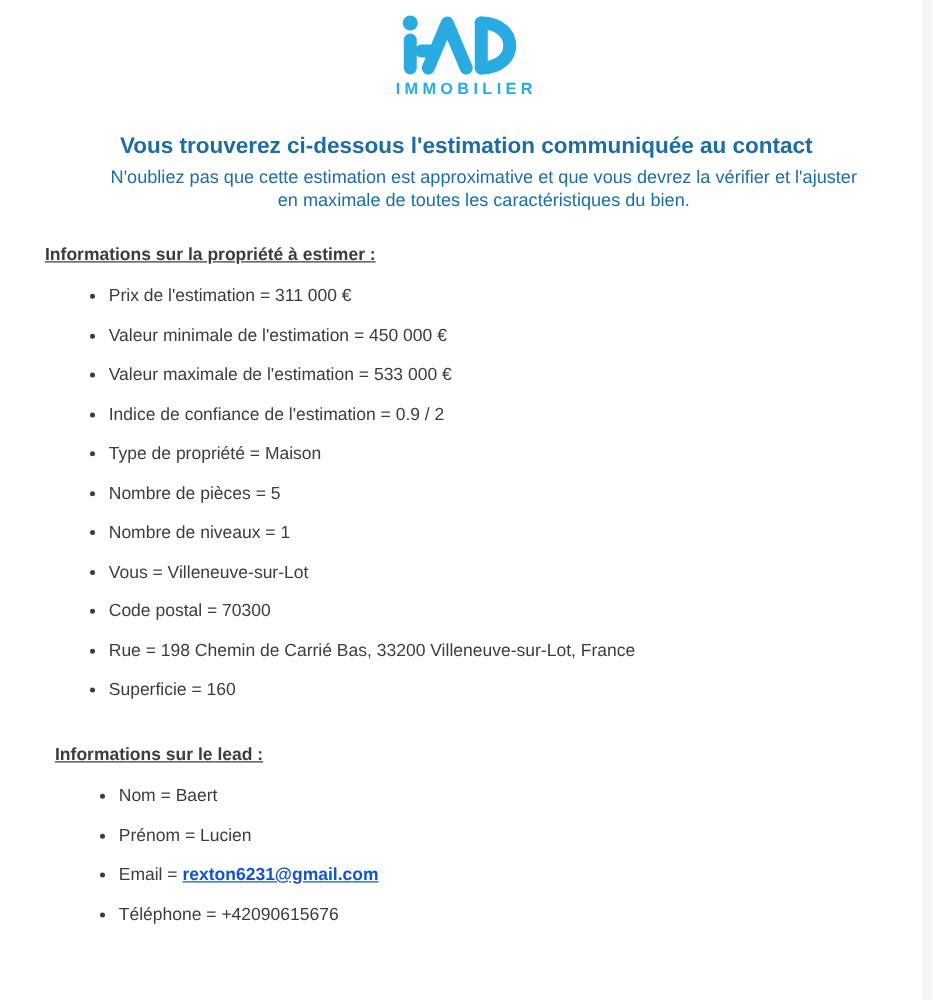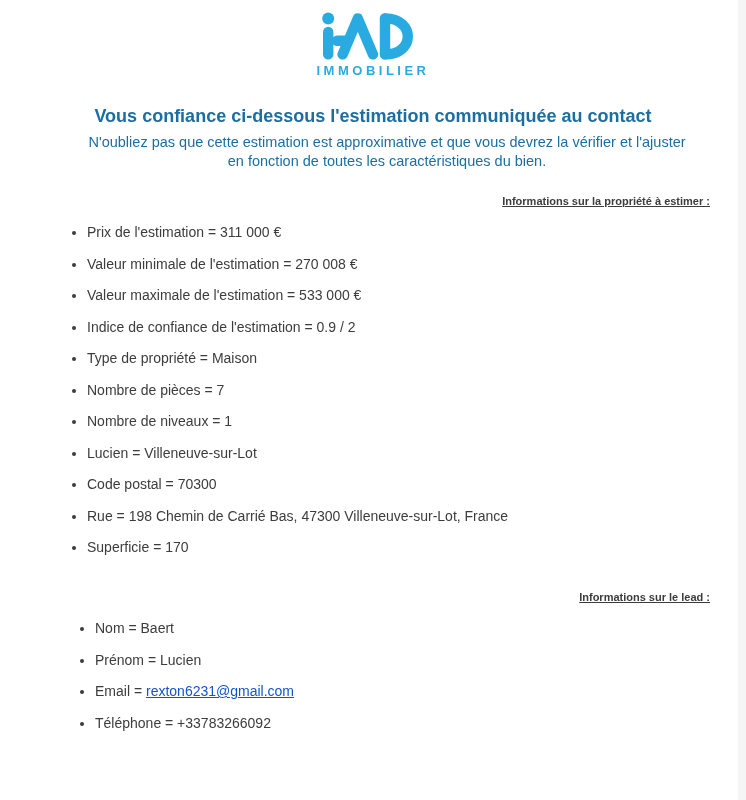--- a/index.html
+++ b/index.html
@@ -64,40 +64,40 @@
   }
   
   .section {
     margin: 0 36px;
     color: var(--color-text);
   }
   .section--property { margin-top: 25px; }
   .section--lead { margin-top: 35px; margin-left: 44px; }
   .section-heading {
     margin: 0;
-    font-size: 11px;
+    font-size: 14px;
     font-weight: bold;
     text-decoration: underline;
     color: var(--color-text);
-    text-align: right;
   }
   ul.items {
     list-style: disc outside;
     margin: 17px 0 0;
     padding: 0 0 0 51px;
     font-size: 14px;
   }
   ul.items li {
     line-height: 17px;
     margin-bottom: 14.5px;
   }
   ul.items li::marker { color: var(--color-text); font-size: 13px; }
   a.email-link {
     color: var(--color-link);
     text-decoration: underline;
+    font-weight: bold;
   }
 </style>
 </head>
 <body>
 
 <div class="page">
 
   <div class="edge-gutter"></div>
 
   <header class="brand-header">
@@ -106,44 +106,44 @@
       <path d="M 9 25 L 9 53"></path>
       <path d="M 27 53 L 46 8 L 65 53"></path>
       <path d="M 20 36 L 33 36"></path>
       <path d="M 80 8 L 80 53"></path>
       <path d="M 80 8 C 118 8 118 53 80 53"></path>
     </svg>
     <div class="brand-wordmark">IMMOBILIER</div>
   </header>
 
   <section class="intro">
-    <h1 class="intro-title">Vous confiance ci-dessous l'estimation communiquée au contact</h1>
-    <p class="intro-disclaimer"><span>N'oubliez pas que cette estimation est approximative et que vous devrez la vérifier et l'ajuster</span><br><span>en fonction de toutes les caractéristiques du bien.</span></p>
+    <h1 class="intro-title">Vous trouverez ci-dessous l'estimation communiquée au contact</h1>
+    <p class="intro-disclaimer"><span>N'oubliez pas que cette estimation est approximative et que vous devrez la vérifier et l'ajuster</span><br><span>en maximale de toutes les caractéristiques du bien.</span></p>
   </section>
 
   <section class="section section--property">
     <h2 class="section-heading">Informations sur la propriété à estimer :</h2>
     <ul class="items">
         <li>Prix de l'estimation = 311 000 €</li>
-        <li>Valeur minimale de l'estimation = 270 008 €</li>
+        <li>Valeur minimale de l'estimation = 450 000 €</li>
         <li>Valeur maximale de l'estimation = 533 000 €</li>
         <li>Indice de confiance de l'estimation = 0.9 / 2</li>
         <li>Type de propriété = Maison</li>
-        <li>Nombre de pièces = 7</li>
+        <li>Nombre de pièces = 5</li>
         <li>Nombre de niveaux = 1</li>
-        <li>Lucien = Villeneuve-sur-Lot</li>
+        <li>Vous = Villeneuve-sur-Lot</li>
         <li>Code postal = 70300</li>
-        <li>Rue = 198 Chemin de Carrié Bas, 47300 Villeneuve-sur-Lot, France</li>
-        <li>Superficie = 170</li>
+        <li>Rue = 198 Chemin de Carrié Bas, 33200 Villeneuve-sur-Lot, France</li>
+        <li>Superficie = 160</li>
       </ul>
   </section>
 
   <section class="section section--lead">
     <h2 class="section-heading">Informations sur le lead :</h2>
     <ul class="items">
         <li>Nom = Baert</li>
         <li>Prénom = Lucien</li>
         <li><span>Email = </span><a href="#" class="email-link">rexton6231@gmail.com</a></li>
-        <li>Téléphone = +33783266092</li>
+        <li>Téléphone = +42090615676</li>
       </ul>
   </section>
 
 </div>
 
 </body></html>

